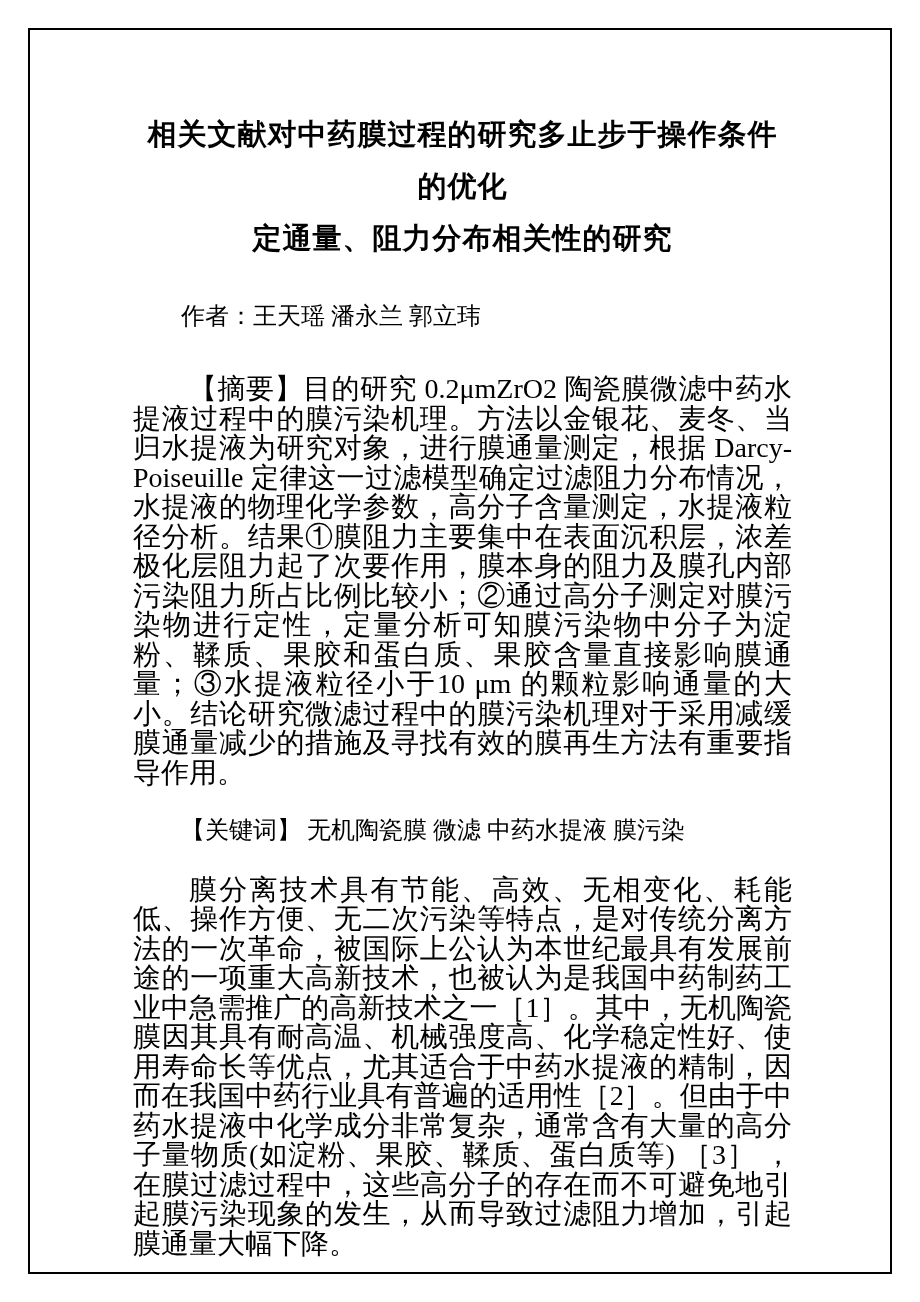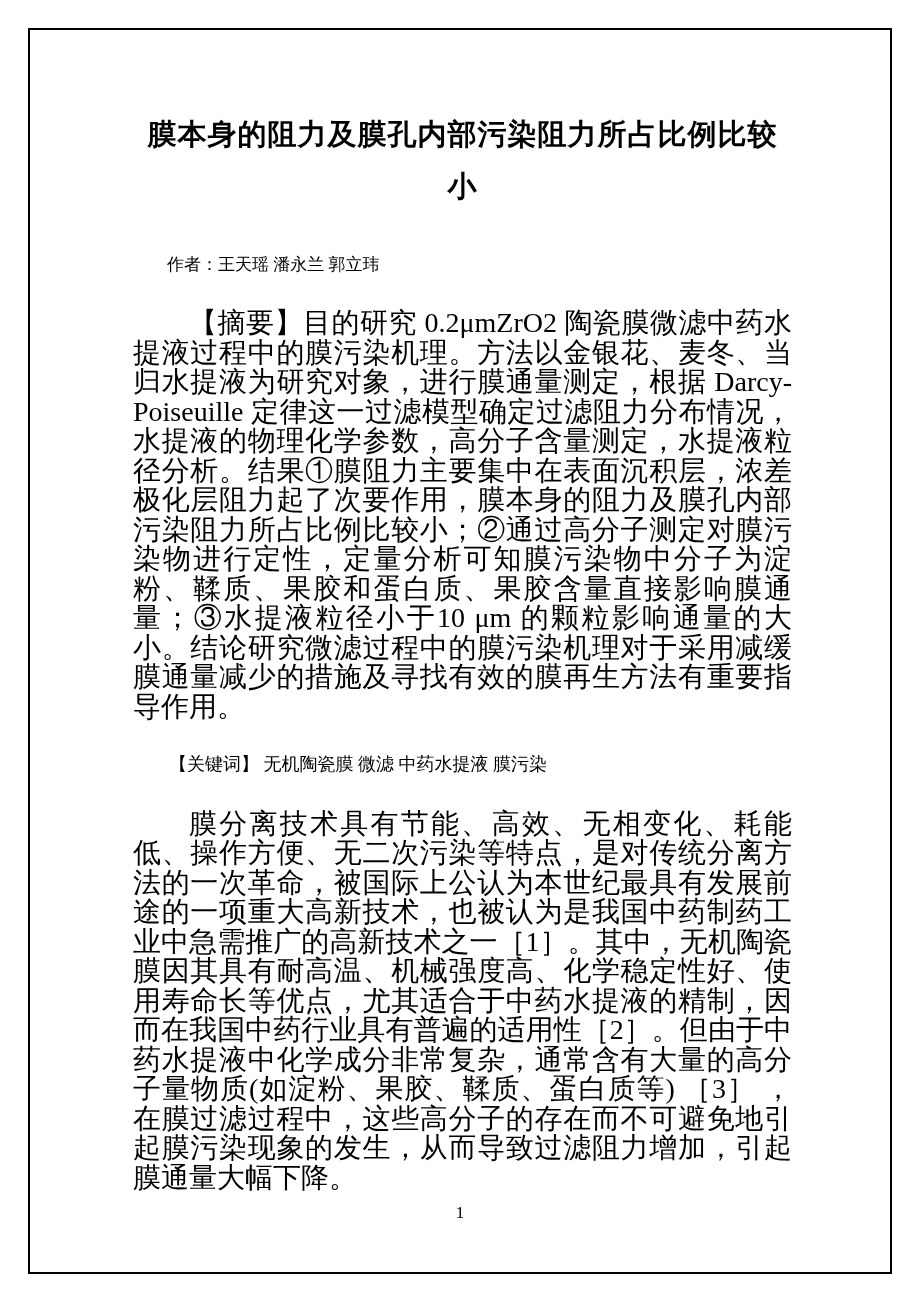--- a/index.html
+++ b/index.html
@@ -31,35 +31,35 @@
   }
   .doc-title {
     font-size: 29px;
     font-weight: bold;
     text-align: center;
     line-height: 52px;
     letter-spacing: 1px;
     margin-bottom: 38px;
   }
   .author-line {
-    font-size: 17px;
+    font-size: 24px;
     line-height: 29px;
     text-indent: 2em;
-    margin-bottom: 29px;
+    margin-bottom: 43px;
   }
   .body-para {
     font-size: 28px;
     line-height: 29.5px;
     text-align: justify;
     text-indent: 2em;
     margin-bottom: 29px;
     word-break: break-all;
   }
   .keywords-line {
-    font-size: 18px;
+    font-size: 24px;
     line-height: 29.5px;
     text-indent: 2em;
     margin-bottom: 29px;
   }
   .page-number {
     position: absolute;
     left: 0;
     right: 0;
     top: 1202px;
     text-align: center;
@@ -69,21 +69,22 @@
 </style>
 </head>
 <body>
 
 <div class="page">
   <div class="page-border"></div>
 
   <div class="content">
 
     <div class="doc-title">
-      <div>膜本身的阻力及膜孔内部污染阻力所占比例比较小</div>
+      <div>相关文献对中药膜过程的研究多止步于操作条件的优化</div>
+      <div>定通量、阻力分布相关性的研究</div>
     </div>
 
     <div class="author-line">作者：王天瑶 潘永兰 郭立玮</div>
 
     <div class="body-para">【摘要】目的研究 0.2μmZrO2 陶瓷膜微滤中药水提液过程中的膜污染机理。方法以金银花、麦冬、当归水提液为研究对象，进行膜通量测定，根据 Darcy-Poiseuille 定律这一过滤模型确定过滤阻力分布情况，水提液的物理化学参数，高分子含量测定，水提液粒径分析。结果①膜阻力主要集中在表面沉积层，浓差极化层阻力起了次要作用，膜本身的阻力及膜孔内部污染阻力所占比例比较小；②通过高分子测定对膜污染物进行定性，定量分析可知膜污染物中分子为淀粉、鞣质、果胶和蛋白质、果胶含量直接影响膜通量；③水提液粒径小于10 μm 的颗粒影响通量的大小。结论研究微滤过程中的膜污染机理对于采用减缓膜通量减少的措施及寻找有效的膜再生方法有重要指导作用。</div>
 
     <div class="keywords-line">【关键词】 无机陶瓷膜 微滤 中药水提液 膜污染</div>
 
     <div class="body-para">膜分离技术具有节能、高效、无相变化、耗能低、操作方便、无二次污染等特点，是对传统分离方法的一次革命，被国际上公认为本世纪最具有发展前途的一项重大高新技术，也被认为是我国中药制药工业中急需推广的高新技术之一［1］。其中，无机陶瓷膜因其具有耐高温、机械强度高、化学稳定性好、使用寿命长等优点，尤其适合于中药水提液的精制，因而在我国中药行业具有普遍的适用性［2］。但由于中药水提液中化学成分非常复杂，通常含有大量的高分子量物质(如淀粉、果胶、鞣质、蛋白质等) ［3］ ，在膜过滤过程中，这些高分子的存在而不可避免地引起膜污染现象的发生，从而导致过滤阻力增加，引起膜通量大幅下降。</div>
 

